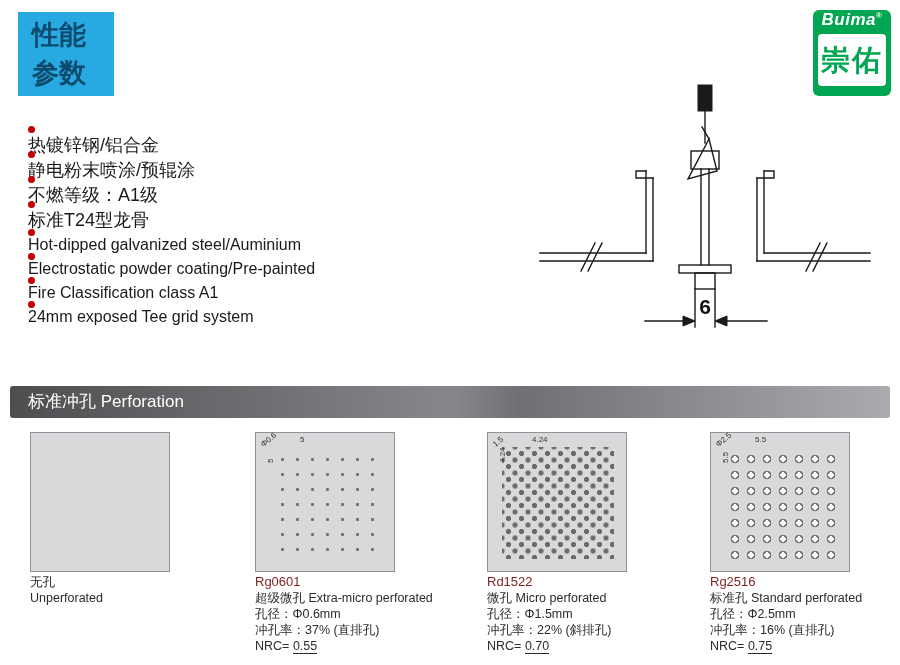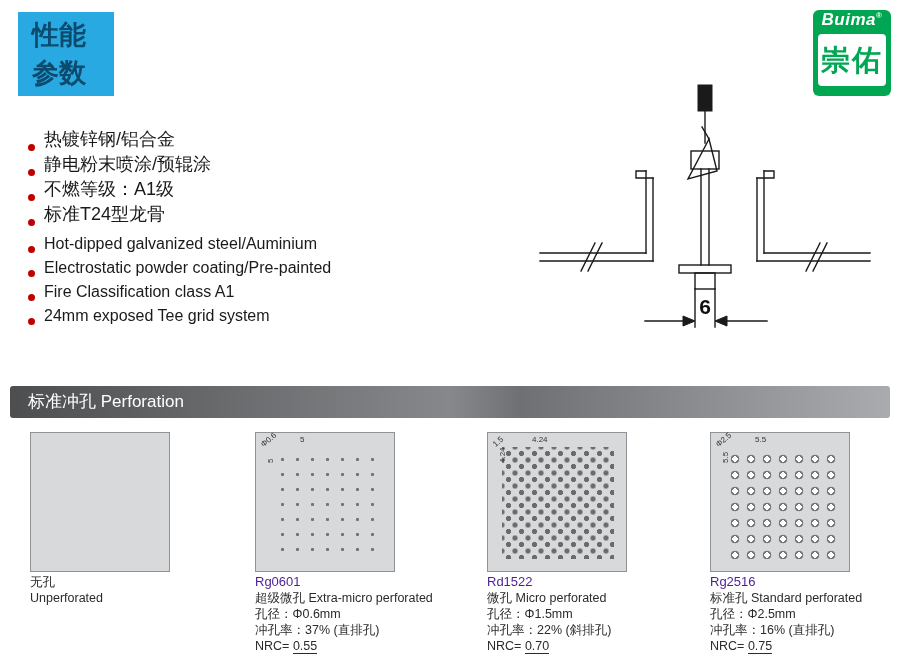--- a/index.html
+++ b/index.html
@@ -14,21 +14,21 @@
   .logo{position:absolute;left:813px;top:10px;width:78px;height:86px;background:#00a651;
         border-radius:6px;box-sizing:border-box;text-align:center;overflow:hidden;}
   .logo-top{color:#ffffff;font-weight:bold;font-style:italic;font-size:17px;padding-top:0;letter-spacing:.5px;}
   .logo-top sup{font-size:8px;font-style:normal;}
   .logo-cn{margin:4px 5px 0 5px;background:#ffffff;border-radius:4px;color:#00a651;
            font-size:29px;font-weight:bold;line-height:52px;height:52px;letter-spacing:2px;}
 
   
   .features-cn{position:absolute;left:28px;top:126px;font-size:18px;font-weight:500;}
   .features-en{position:absolute;left:28px;top:229px;font-size:16px;}
-  .feat{display:flex;align-items:flex-end;height:25px;}
+  .feat{display:flex;align-items:flex-start;height:25px;flex-direction:column;}
   .features-en .feat{height:24px;}
   .dot{width:7px;height:7px;border-radius:50%;background:#c00000;margin-right:9px;flex:0 0 auto;}
 
   
   .drawing{position:absolute;left:485px;top:76px;width:410px;height:280px;}
   .drawing path,.drawing rect.o,.drawing polygon.o{stroke:#1a1a1a;stroke-width:1.4;fill:none;stroke-linecap:square;}
   .drawing .fill{fill:#1a1a1a;stroke:#1a1a1a;}
   .drawing text{fill:#111;font-family:"Liberation Sans",sans-serif;font-size:21px;font-weight:bold;text-anchor:middle;}
 
   
@@ -48,21 +48,21 @@
                        radial-gradient(circle,#6b6b6b 2.4px,rgba(0,0,0,0) 2.9px);
       background-size:13px 13px;background-position:0 0,6.5px 6.5px;}
   .pat-rings{inset:16px 12px 12px 14px;
       background-image:radial-gradient(circle,#ffffff 2.6px,#767676 2.9px 4.1px,rgba(0,0,0,0) 4.6px);
       background-size:16px 16px;background-position:2px 2px;}
   .ann{position:absolute;font-size:8px;color:#333;white-space:nowrap;}
   .ann-dia{top:9px;left:3px;transform:rotate(-40deg);transform-origin:left top;}
   .ann-h{top:2px;left:44px;}
   .ann-v{top:30px;left:10px;transform:rotate(-90deg);transform-origin:left top;}
   .labels{margin-top:2px;font-size:12.5px;line-height:16px;color:#2b2b2b;}
-  .labels .code{font-size:13px;color:#4c1d95;}
+  .labels .code{font-size:13px;color:#7f1d1d;}
   .nrc-val{border-bottom:1px solid #2b2b2b;}
 </style>
 </head>
 <body>
 
 <div class="page">
 
   <div class="badge">
     <div>性能</div>
     <div>参数</div>

